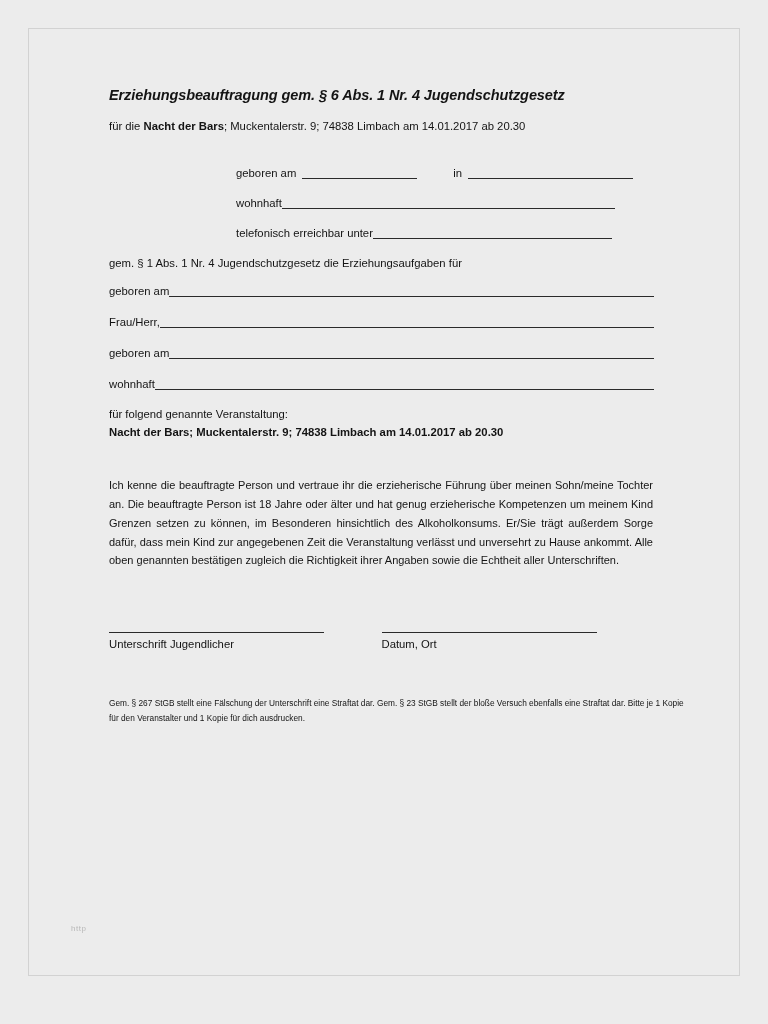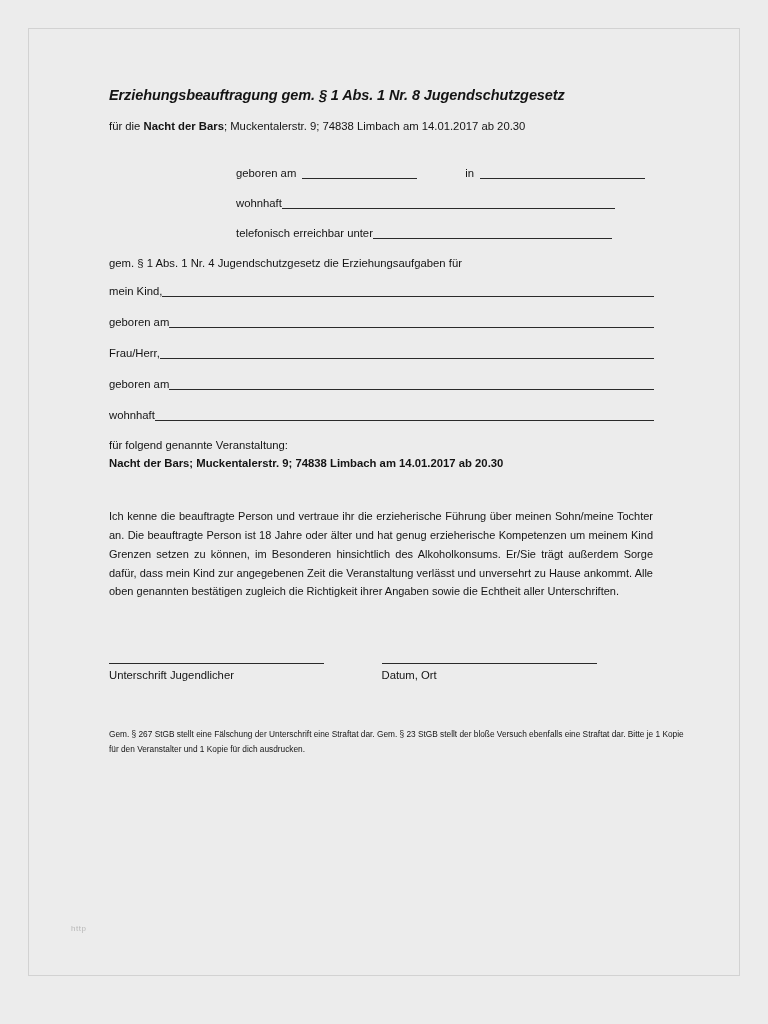--- a/index.html
+++ b/index.html
@@ -130,48 +130,44 @@
     color: #b8b8b8;
     letter-spacing: 0.5px;
   }
 </style>
 </head>
 <body>
 
 <div class="page">
   <div class="content">
 
-    <h1 class="doc-title">Erziehungsbeauftragung gem. § 1 Abs. 1 Nr. 8 Jugendschutzgesetz</h1>
+    <h1 class="doc-title">Erziehungsbeauftragung gem. § 6 Abs. 1 Nr. 4 Jugendschutzgesetz</h1>
 
     <p class="subtitle"><span>für die </span><b>Nacht der Bars</b><span>; Muckentalerstr. 9; 74838 Limbach am 14.01.2017 ab 20.30</span></p>
 
 
     <div class="row block-indent" style="margin-bottom:16px;">
       <span class="lbl">geboren am</span>
       <span class="rule" style="flex:none;width:115px;margin-left:6px;"></span>
-      <span class="lbl" style="margin-left:48px;">in</span>
+      <span class="lbl" style="margin-left:36px;">in</span>
       <span class="rule" style="flex:none;width:165px;margin-left:6px;"></span>
     </div>
 
     <div class="row block-indent" style="margin-bottom:16px;">
       <span class="lbl">wohnhaft</span>
       <span class="rule" style="width:333px;flex:none;"></span>
     </div>
 
     <div class="row block-indent" style="margin-bottom:10px;">
       <span class="lbl">telefonisch erreichbar unter</span>
       <span class="rule" style="width:239px;flex:none;"></span>
     </div>
 
     <p class="para">gem. § 1 Abs. 1 Nr. 4 Jugendschutzgesetz die Erziehungsaufgaben für</p>
 
-    <div class="fullrow">
-      <span class="lbl">mein Kind,</span>
-      <span class="rule"></span>
-    </div>
 
     <div class="fullrow">
       <span class="lbl">geboren am</span>
       <span class="rule"></span>
     </div>
 
 
     <div class="fullrow">
       <span class="lbl">Frau/Herr,</span>
       <span class="rule"></span>

